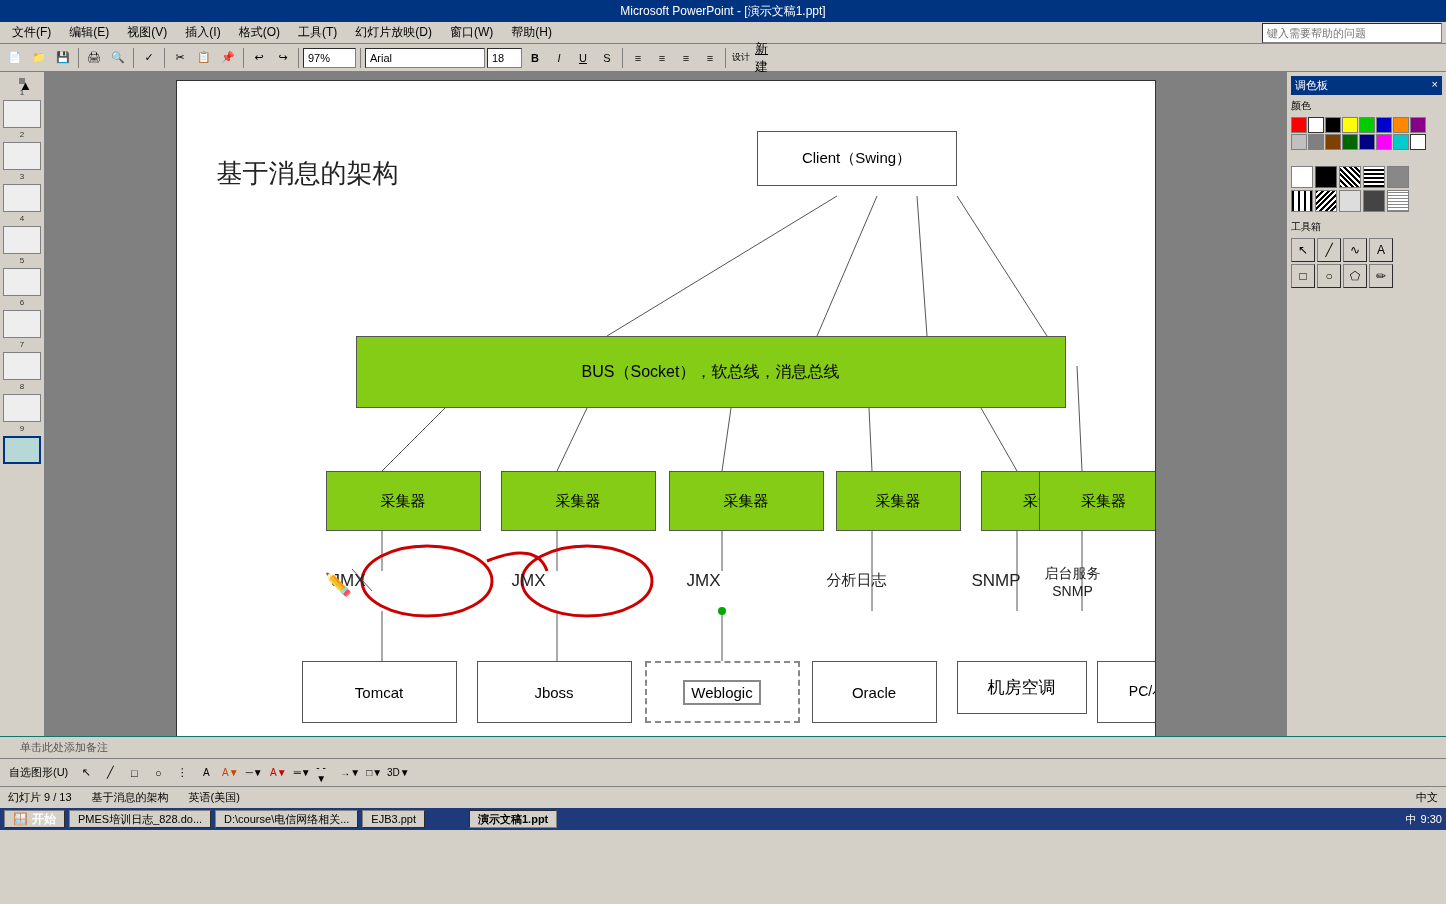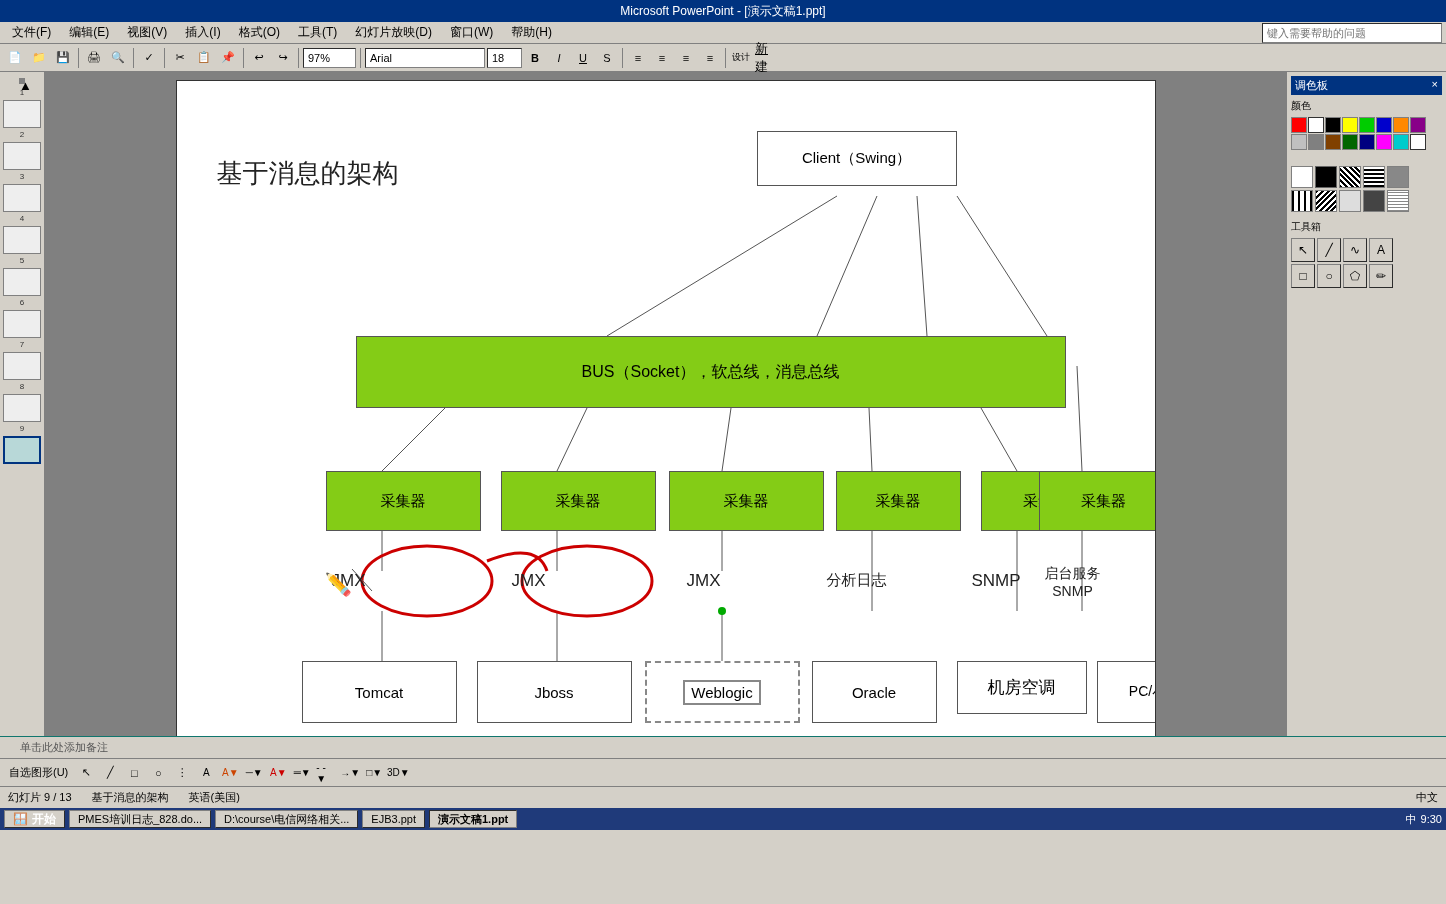--- a/index.html
+++ b/index.html
@@ -477,20 +477,20 @@
   </div>
   <div class="taskbar-btn">
     <span>PMES培训日志_828.do...</span>
   </div>
   <div class="taskbar-btn">
     <span>D:\course\电信网络相关...</span>
   </div>
   <div class="taskbar-btn">
     <span>EJB3.ppt</span>
   </div>
-  <div class="taskbar-btn" style="font-weight:bold; border: 1px inset #808080;">
+  <div class="taskbar-btn" style="font-weight:bold; border: 1px inset #808080; margin-left: 40px;">
     <span>演示文稿1.ppt</span>
   </div>
   <div style="margin-left:auto; color:white; font-size:11px; display:flex; gap:4px; align-items:center;">
     <span>中</span>
     <span>9:30</span>
   </div>
 </div>
 
 </body></html>

